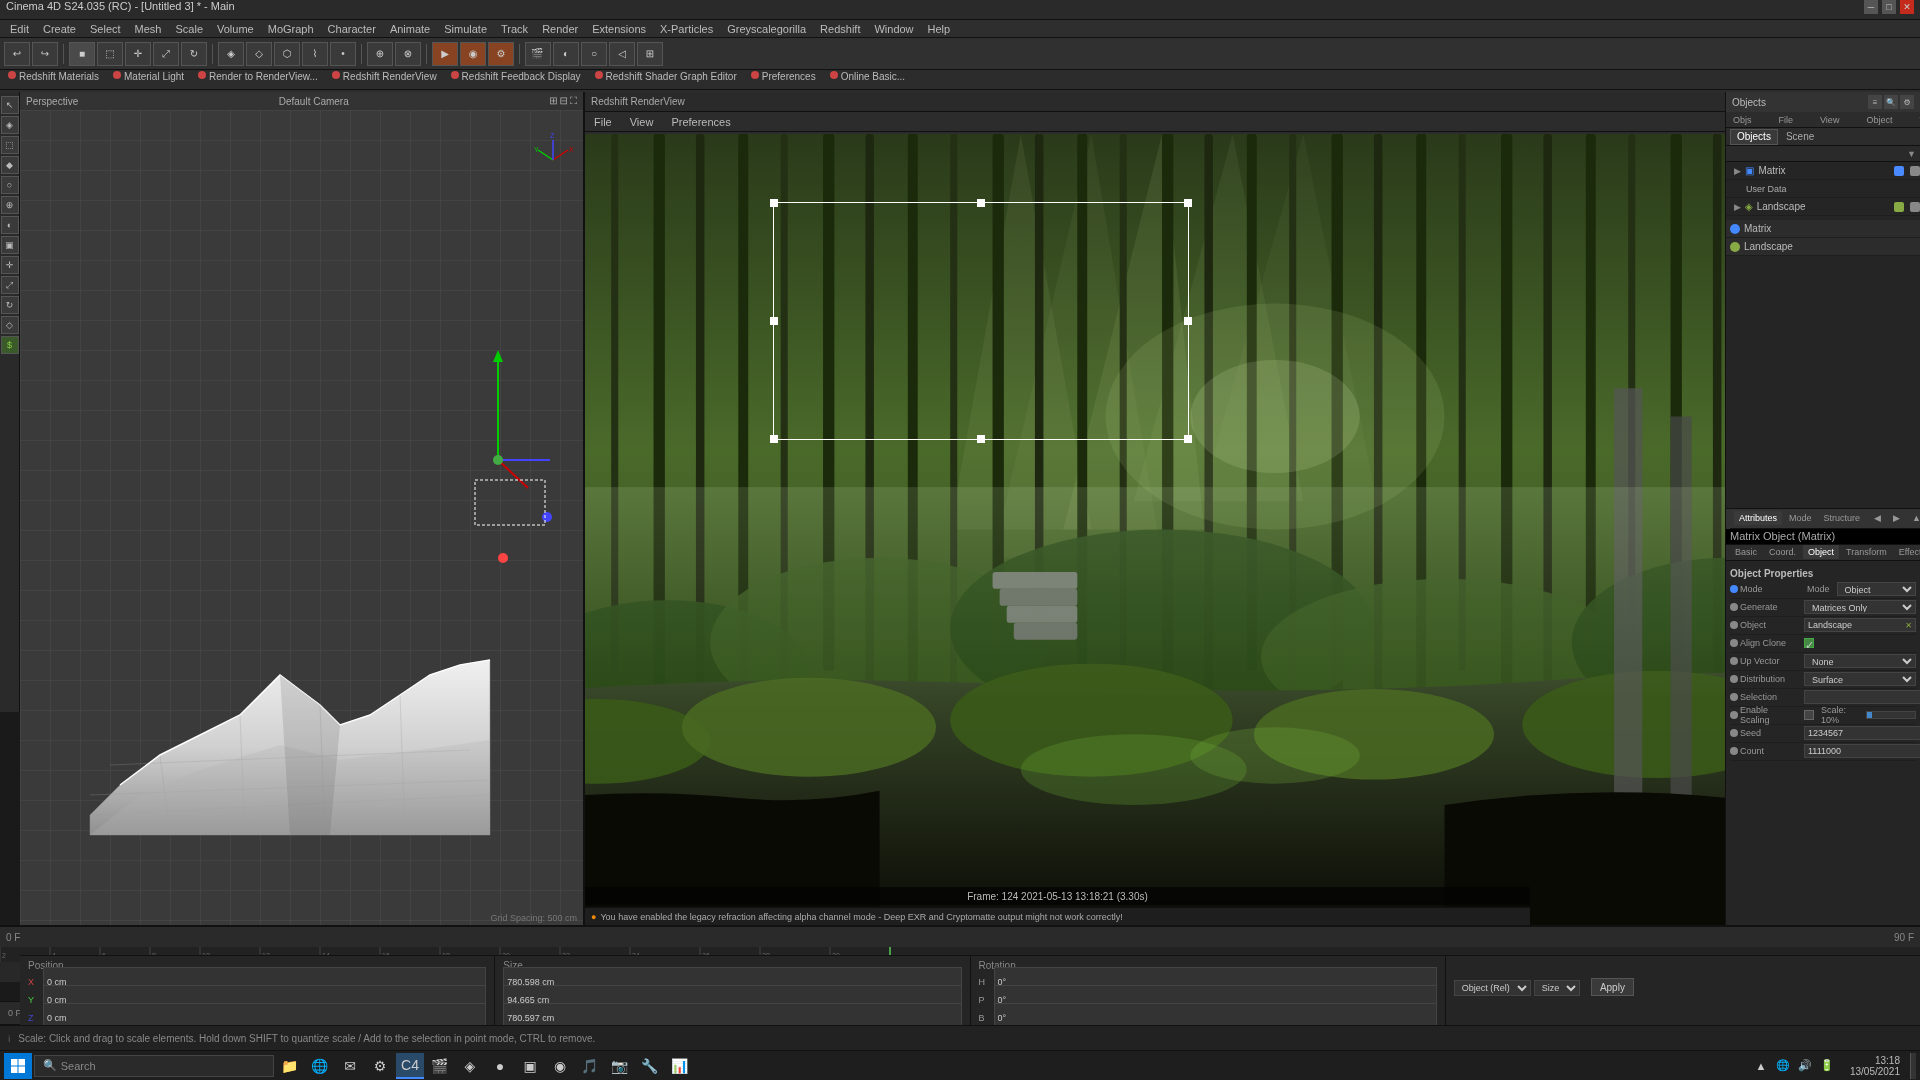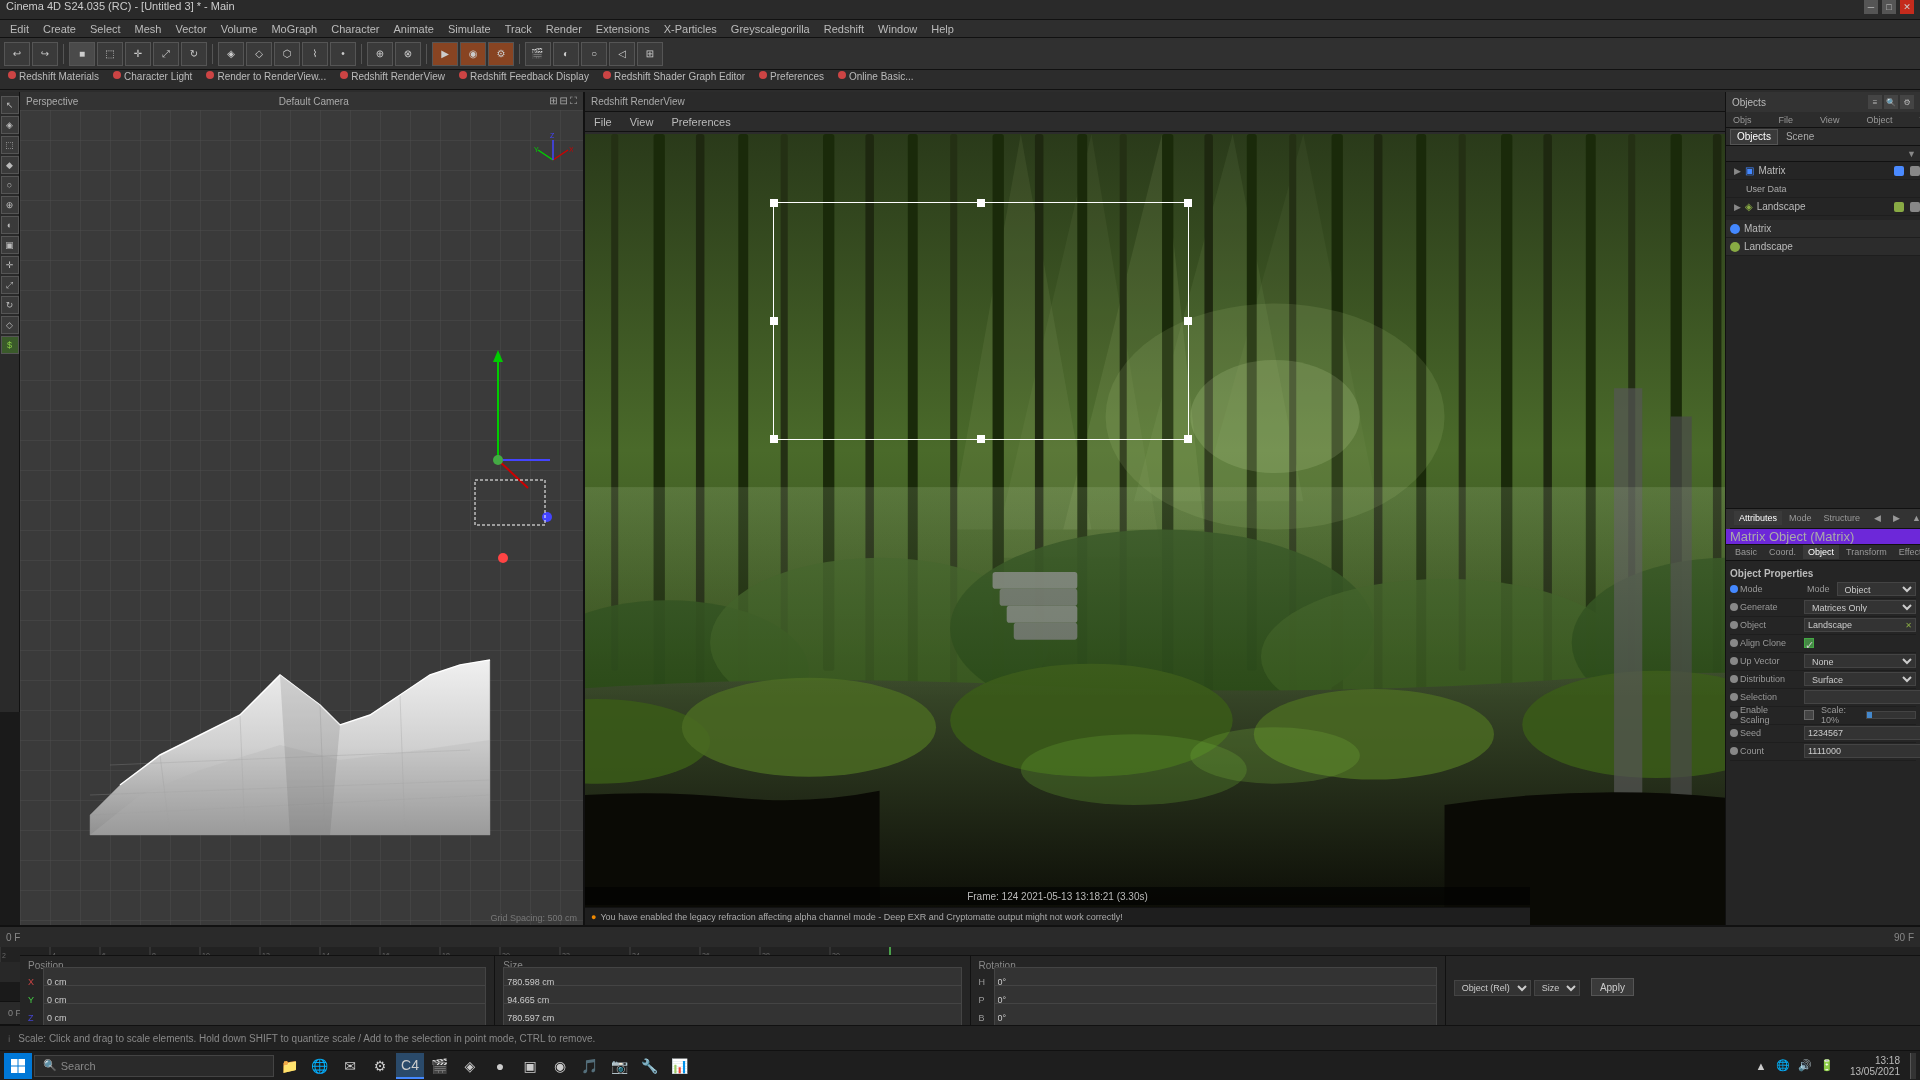--- a/index.html
+++ b/index.html
@@ -766,21 +766,21 @@
     <button class="title-btn">□</button>
     <button class="title-btn" style="background:#c42b1c;">✕</button>
   </div>
 </div>
 
 <div id="menubar">
   <span class="menu-item">Edit</span>
   <span class="menu-item">Create</span>
   <span class="menu-item">Select</span>
   <span class="menu-item">Mesh</span>
-  <span class="menu-item">Vector</span>
+  <span class="menu-item">Scale</span>
   <span class="menu-item">Volume</span>
   <span class="menu-item">MoGraph</span>
   <span class="menu-item">Character</span>
   <span class="menu-item">Animate</span>
   <span class="menu-item">Simulate</span>
   <span class="menu-item">Track</span>
   <span class="menu-item">Render</span>
   <span class="menu-item">Extensions</span>
   <span class="menu-item">X-Particles</span>
   <span class="menu-item">Greyscalegorilla</span>
@@ -819,21 +819,21 @@
   <button class="toolbar-btn">⊞</button>
 </div>
 
 <div id="plugin-toolbar">
   <span class="plugin-btn">
     <span class="plugin-dot" style="background:#cc4444;"></span>
     <span>Redshift Materials</span>
   </span>
   <span class="plugin-btn">
     <span class="plugin-dot" style="background:#cc4444;"></span>
-    <span>Character Light</span>
+    <span>Material Light</span>
   </span>
   <span class="plugin-btn">
     <span class="plugin-dot" style="background:#cc4444;"></span>
     <span>Render to RenderView...</span>
   </span>
   <span class="plugin-btn">
     <span class="plugin-dot" style="background:#cc4444;"></span>
     <span>Redshift RenderView</span>
   </span>
   <span class="plugin-btn">
@@ -1186,21 +1186,21 @@
             <span class="attr-tab">Mode</span>
             <span class="attr-tab">Structure</span>
             <span style="flex:1"></span>
             <span class="attr-tab">◀</span>
             <span class="attr-tab">▶</span>
             <span class="attr-tab">▲</span>
 
           </div>
         </div>
 
-        <div style="height:16px;background:#6d28d9;display:flex;align-items:center;padding:0 4px;font-size:13px;color:#aaa;border-bottom:1px solid #111;">
+        <div style="height:16px;background:#000000;display:flex;align-items:center;padding:0 4px;font-size:11px;color:#aaa;border-bottom:1px solid #111;">
           <span>Matrix Object (Matrix)</span>
         </div>
 
         <div class="attr-tabs" style="background:#2c2c2c;">
           <span class="attr-tab">Basic</span>
           <span class="attr-tab">Coord.</span>
           <span class="attr-tab active">Object</span>
           <span class="attr-tab">Transform</span>
           <span class="attr-tab">Effectors</span>
         </div>

